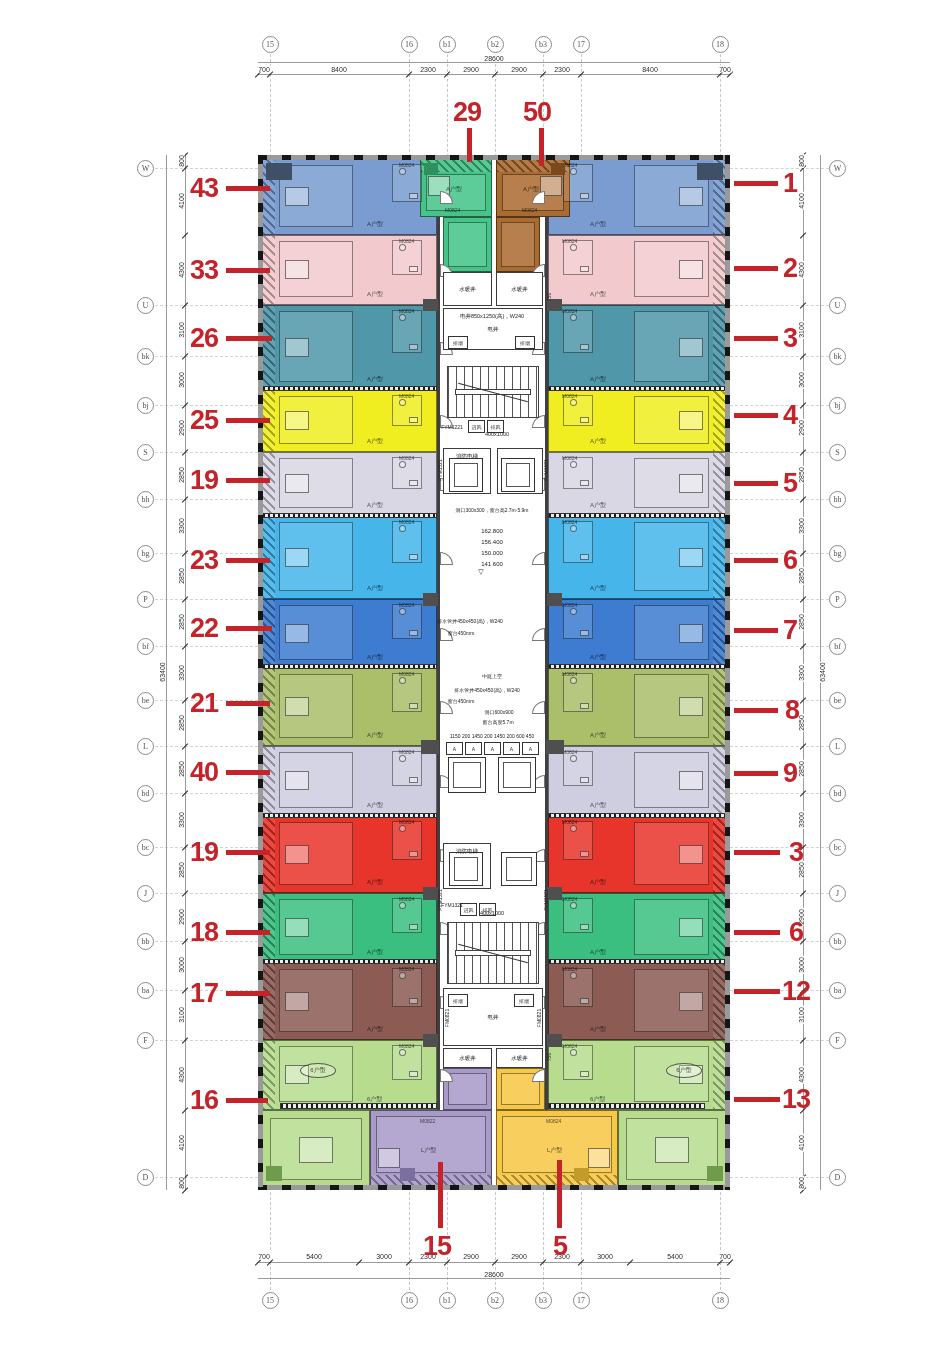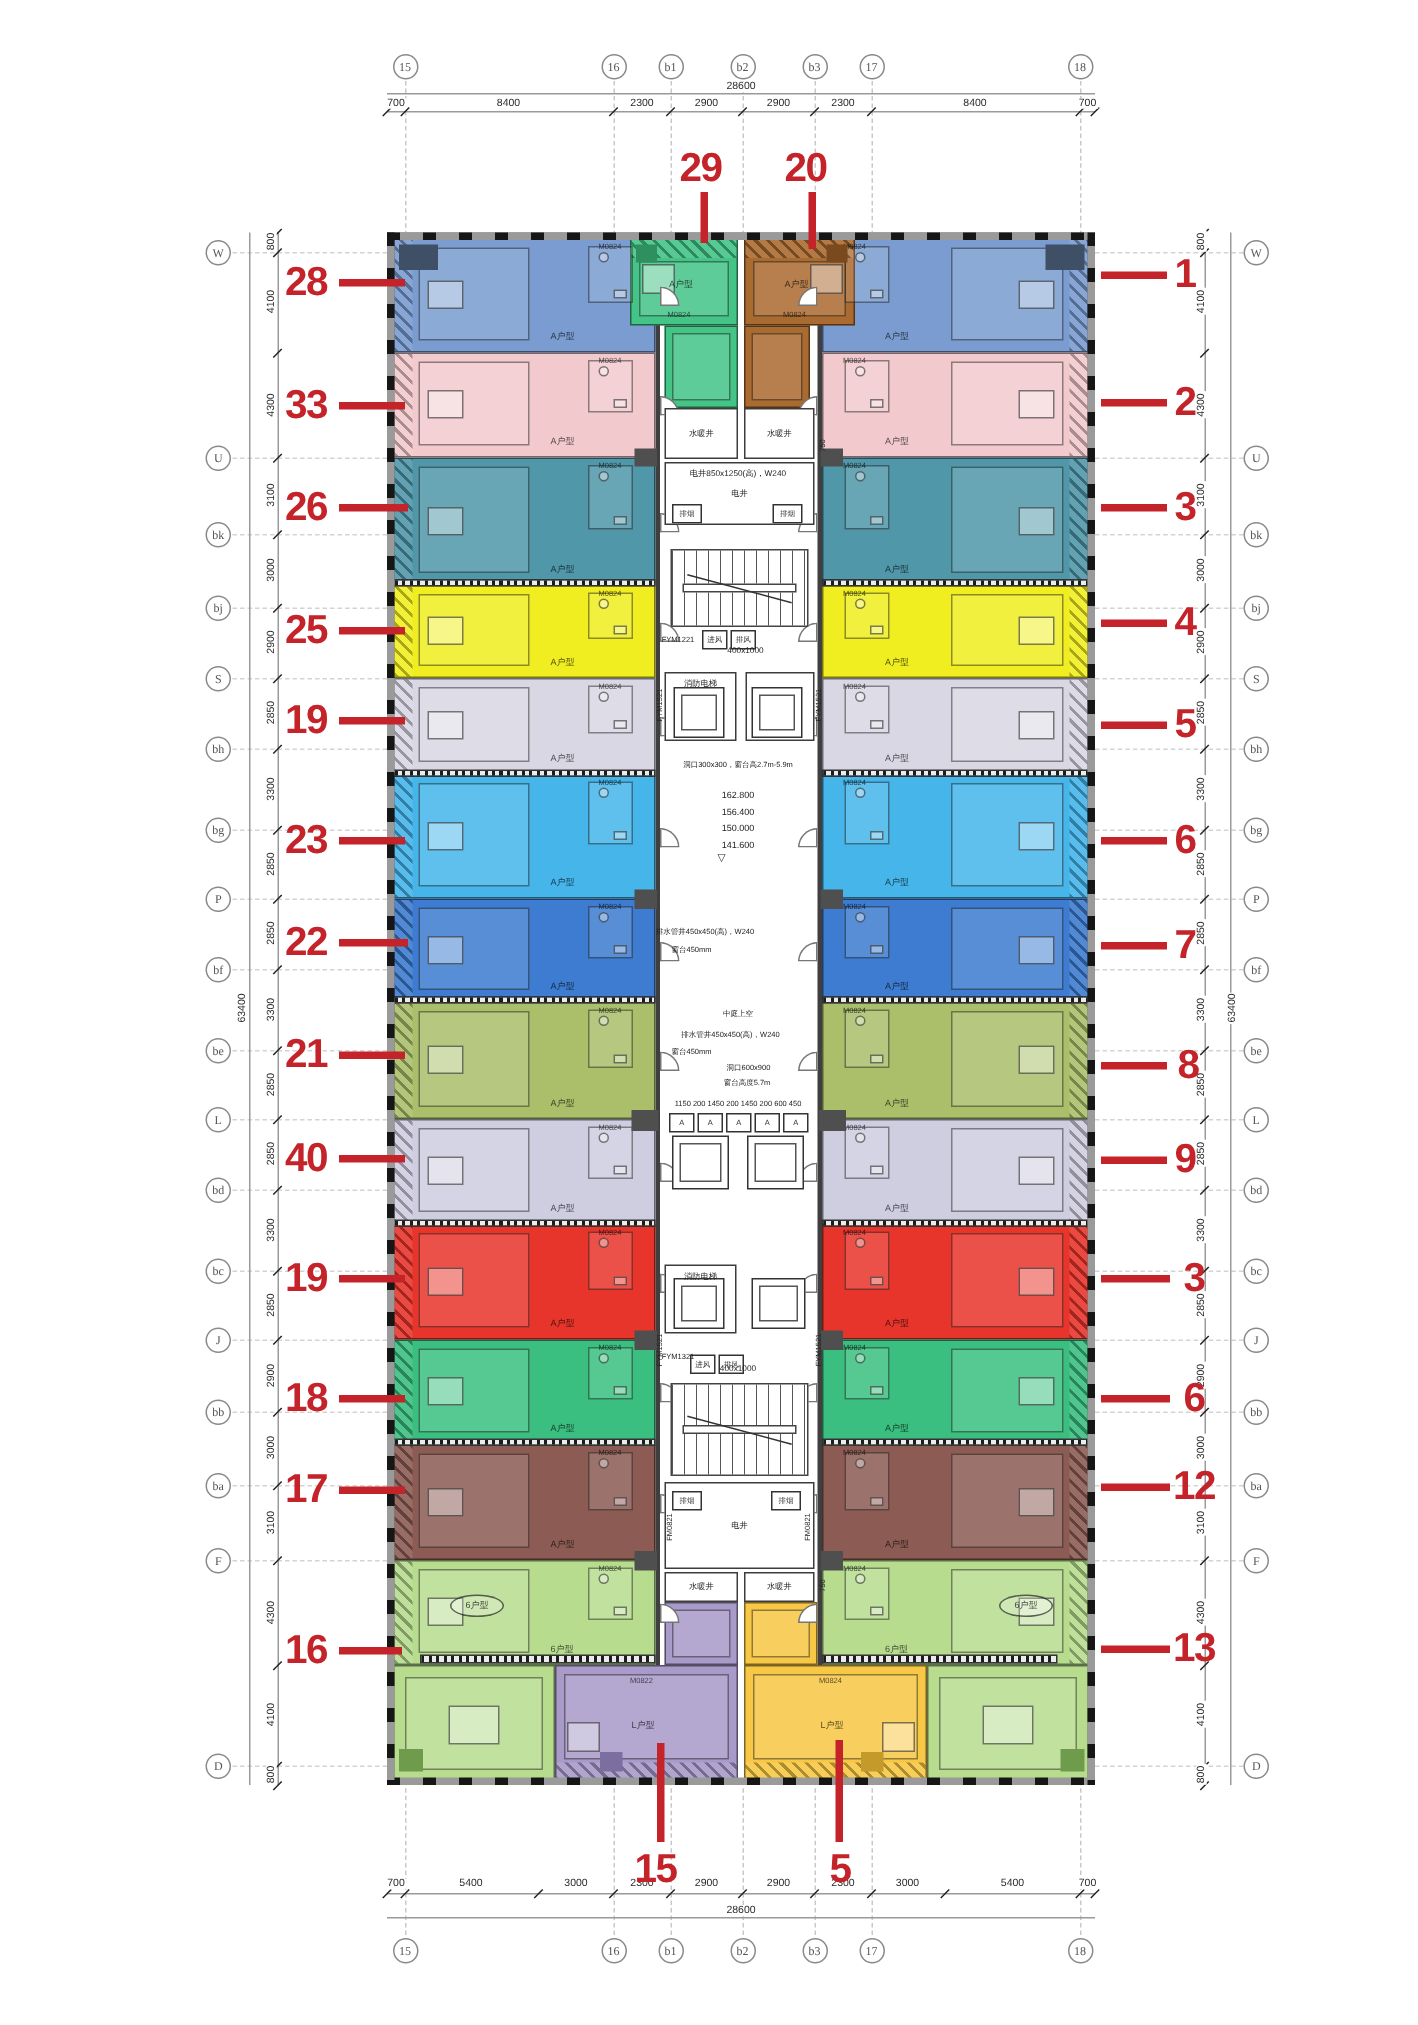--- a/index.html
+++ b/index.html
@@ -728,18 +728,18 @@
     <div class="abs rednum" style="left: 204px; top: 560px; transform: translate(-50%, -50%);">23</div>
     <div class="abs redline" style="left: 226px; top: 478px; width: 44px; height: 5px;"></div>
     <div class="abs rednum" style="left: 204px; top: 480px; transform: translate(-50%, -50%);">19</div>
     <div class="abs redline" style="left: 226px; top: 418px; width: 44px; height: 5px;"></div>
     <div class="abs rednum" style="left: 204px; top: 420px; transform: translate(-50%, -50%);">25</div>
     <div class="abs redline" style="left: 226px; top: 336px; width: 46px; height: 5px;"></div>
     <div class="abs rednum" style="left: 204px; top: 338px; transform: translate(-50%, -50%);">26</div>
     <div class="abs redline" style="left: 226px; top: 268px; width: 44px; height: 5px;"></div>
     <div class="abs rednum" style="left: 204px; top: 270px; transform: translate(-50%, -50%);">33</div>
     <div class="abs redline" style="left: 226px; top: 186px; width: 44px; height: 5px;"></div>
-    <div class="abs rednum" style="left: 204px; top: 188px; transform: translate(-50%, -50%);">28</div>
+    <div class="abs rednum" style="left: 204px; top: 188px; transform: translate(-50%, -50%);">43</div>
     <div class="abs redline" style="left: 467px; top: 128px; width: 5px; height: 34px;"></div>
     <div class="abs rednum" style="left: 467px; top: 112px; transform: translate(-50%, -50%);">29</div>
     <div class="abs redline" style="left: 539px; top: 128px; width: 5px; height: 38px;"></div>
-    <div class="abs rednum" style="left: 537px; top: 112px; transform: translate(-50%, -50%);">20</div>
+    <div class="abs rednum" style="left: 537px; top: 112px; transform: translate(-50%, -50%);">50</div>
   </div>
 
 </body></html>

